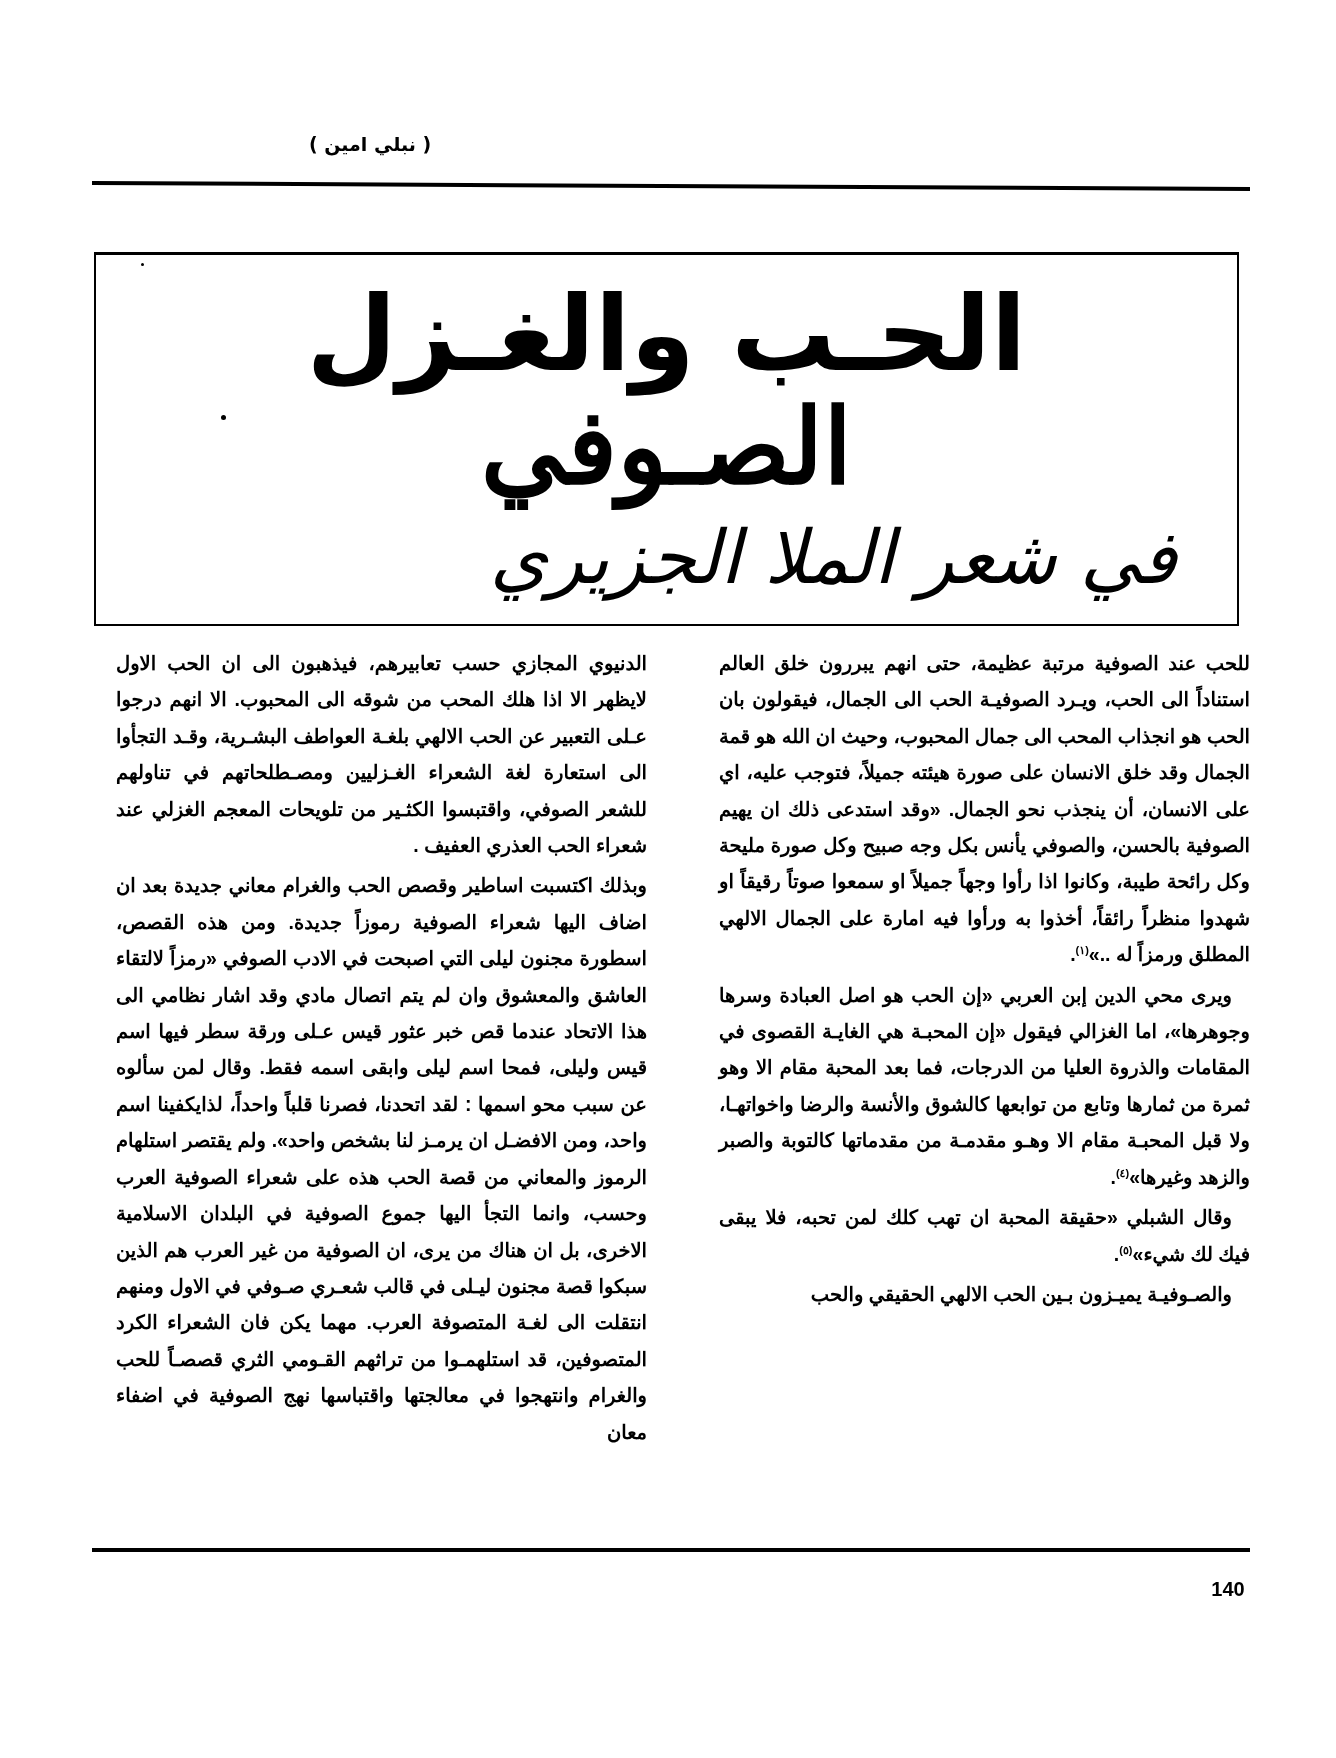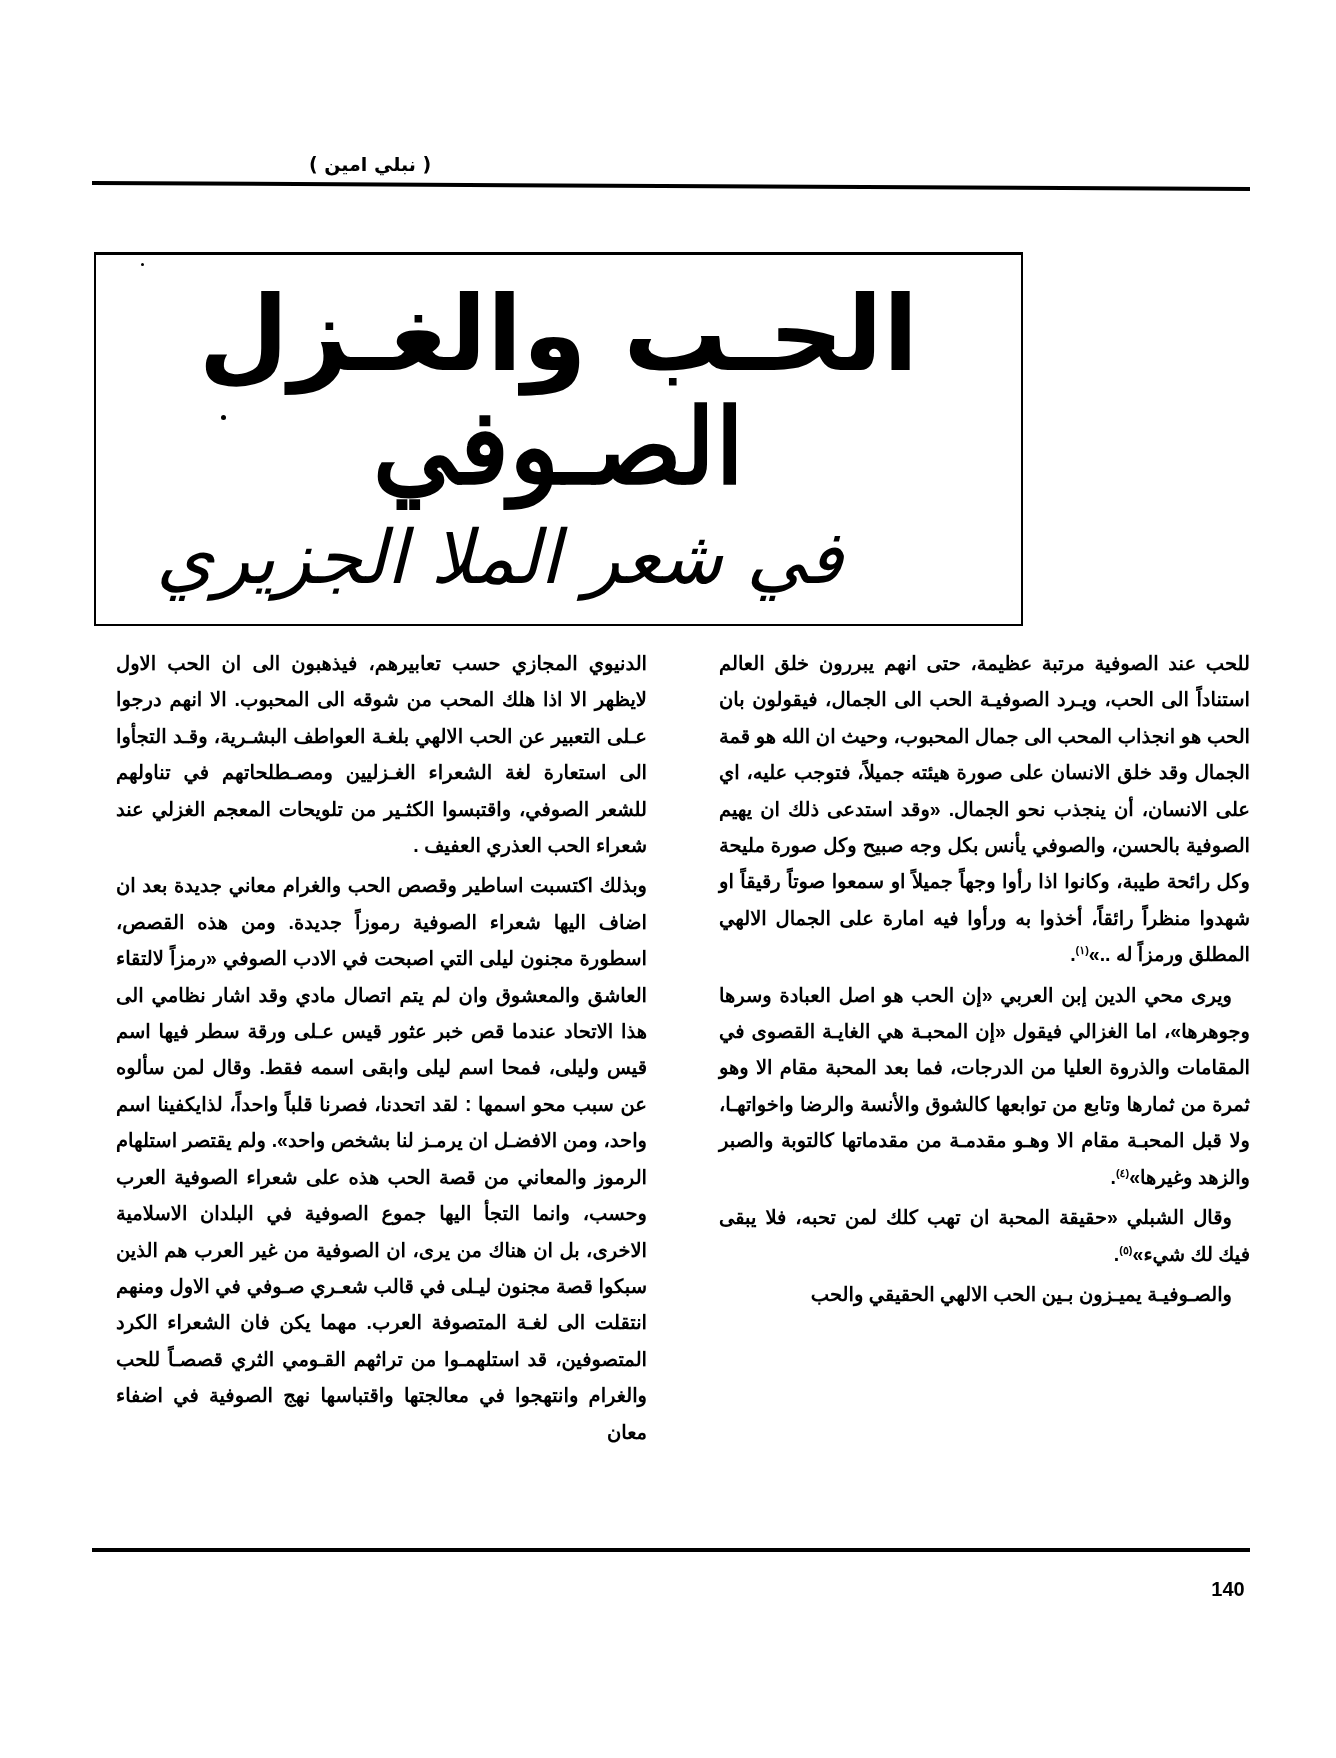--- a/index.html
+++ b/index.html
@@ -18,21 +18,20 @@
   .author {
     position: absolute;
     top: 133px;
     left: 290px;
     width: 160px;
     text-align: center;
     font-family: "DejaVu Sans", sans-serif;
     font-weight: bold;
     font-size: 19px;
     direction: rtl;
-    margin-top: 20px;
   }
   .rule {
     position: absolute;
     background: #000;
   }
   .rule-top {
     top: 184px;
     left: 92px;
     width: 1158px;
     height: 4px;
@@ -41,21 +40,21 @@
   .rule-bottom {
     top: 1548px;
     left: 92px;
     width: 1158px;
     height: 4px;
   }
   .title-box {
     position: absolute;
     top: 252px;
     left: 94px;
-    width: 929px;
+    width: 1145px;
     height: 374px;
     border: 2px solid #000;
     border-top-width: 3px;
     box-sizing: border-box;
   }
   .title-line1 {
     position: absolute;
     top: 22px;
     left: 0;
     right: 0;
@@ -77,21 +76,21 @@
     font-weight: bold;
     font-size: 104px;
     line-height: 1.1;
     direction: rtl;
   }
   .title-line3 {
     position: absolute;
     top: 262px;
     left: 60px;
     right: 60px;
-    text-align: left;
+    text-align: right;
     font-family: "DejaVu Serif", serif;
     font-style: italic;
     font-size: 74px;
     line-height: 1.1;
     direction: rtl;
     letter-spacing: 4px;
   }
   .speck { position: absolute; background: #000; border-radius: 50%; }
   .columns {
     position: absolute;

